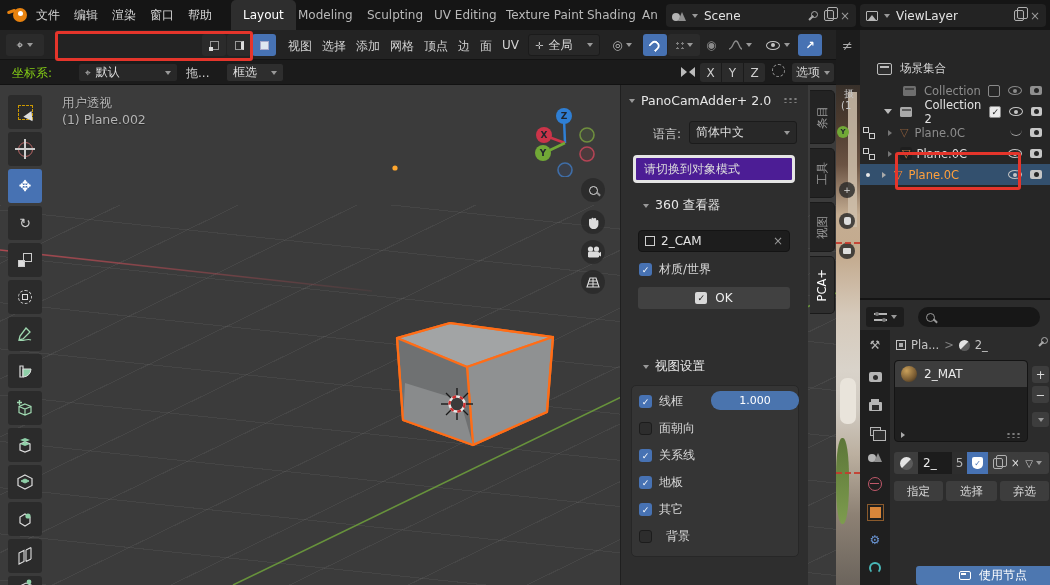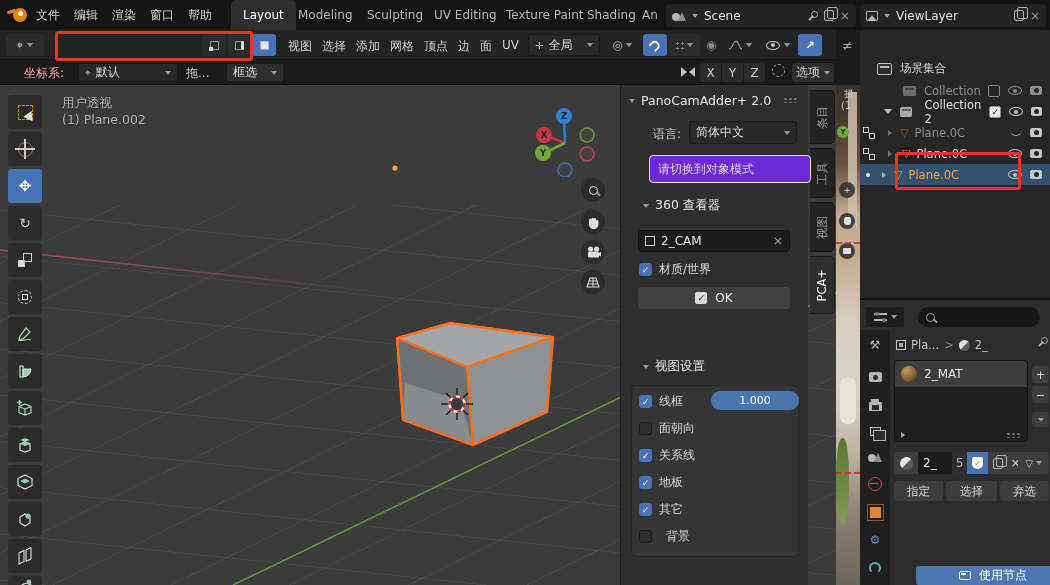--- a/index.html
+++ b/index.html
@@ -56,21 +56,21 @@
 .viewport{left:0;top:85px;width:836px;height:500px;background:#3b3b3b;overflow:hidden}
 .gridfloor{position:absolute;left:0;top:120px;width:836px;height:380px;
  background:repeating-linear-gradient(154deg,rgba(255,255,255,.055) 0 1px,transparent 1px 52px),
             repeating-linear-gradient(186deg,rgba(255,255,255,.05) 0 1px,transparent 1px 46px)}
 .vptext{color:#b4b4b4;font-size:12.5px;text-shadow:0 1px 1px rgba(0,0,0,.4)}
 .navball{border-radius:50%;display:flex;align-items:center;justify-content:center;font-size:9px;font-weight:bold;color:#20262e}
 .vbtn{width:24px;height:24px;border-radius:50%;background:rgba(42,42,42,.85);display:flex;align-items:center;justify-content:center;color:#d9d9d9}
 
 .npanel{left:620px;top:85px;width:188px;height:500px;background:#2e2e2e;border-left:1px solid #1f1f1f;z-index:10}
 .np-h{color:#e6e6e6;font-size:12.5px}
-.npbox{position:absolute;left:28px;width:162px;background:#6d28d9;border:1px solid #e5e5e5;border-radius:4px;display:flex;align-items:center;padding:0 8px;color:#dcdcdc}
+.npbox{position:absolute;left:12px;width:162px;background:#4c1d95;border:3px solid #e5e5e5;border-radius:4px;display:flex;align-items:center;padding:0 8px;color:#dcdcdc}
 .npfield{position:absolute;background:#1d1d1d;border:1px solid #141414;border-radius:4px;display:flex;align-items:center;padding:0 6px;gap:6px;color:#e3e3e3}
 .slider{background:#4a74ae;border-radius:9px;color:#fff;display:flex;align-items:center;justify-content:center;font-size:11px}
 .vtab{position:absolute;left:810px;width:25px;background:#232323;border:1px solid #1a1a1a;border-left:none;border-radius:0 5px 5px 0;color:#9d9d9d;display:flex;align-items:center;justify-content:center;font-size:11.5px;writing-mode:vertical-rl;transform:rotate(180deg)}
 @supports (writing-mode:sideways-lr){.vtab{writing-mode:sideways-lr;transform:none;border-radius:0 5px 5px 0}}
 .vtab.active{background:#2e2e2e;color:#fff}
 
 .strip{left:836px;top:30px;width:24px;height:555px;background:#1c1c1c;overflow:hidden}
 .striphoto{position:absolute;left:0;top:55px;width:24px;height:500px;
  background:linear-gradient(180deg,#38302a 0%,#4a3a2e 7%,#6b5343 16%,#c4ad92 26%,#c3aa8e 34%,#d6cabb 46%,#d9d3ca 57%,#d0cac1 65%,#bbaf9f 74%,#8d8174 86%,#6b645c 100%)}
 .dashline{position:absolute;left:0;width:24px;border-top:2px dashed #c63a2e;opacity:.9}
@@ -380,21 +380,21 @@
     <div class="abs btn" style="left:760px;top:4px;width:36px;height:22px;gap:4px;background:none">
       <span class="eye"></span>
       <span class="chv"></span>
     </div>
     <div class="abs btn" style="left:798px;top:4px;width:24px;height:22px;background:#4772b3">
       <span style="color:#fff;font-size:11px;font-weight:bold">↗</span>
     </div>
   </div>
 
   <div class="abs hdr3">
-    <div class="abs" style="left:24px;top:5px;color:#fca5a5">坐标系:</div>
+    <div class="abs" style="left:12px;top:5px;color:#84cc16">坐标系:</div>
     <div class="abs dd" style="left:78px;top:3px;width:100px;height:19px">
       <span style="color:#bbb;font-size:10px">⌖</span>
       <span style="flex:1">默认</span>
       <span class="chv"></span>
     </div>
     <div class="abs" style="left:186px;top:5px;color:#cfcfcf">拖...</div>
     <div class="abs dd" style="left:226px;top:3px;width:58px;height:19px;background:#2e2e2e">
       <span style="flex:1">框选</span>
       <span class="chv"></span>
     </div>

